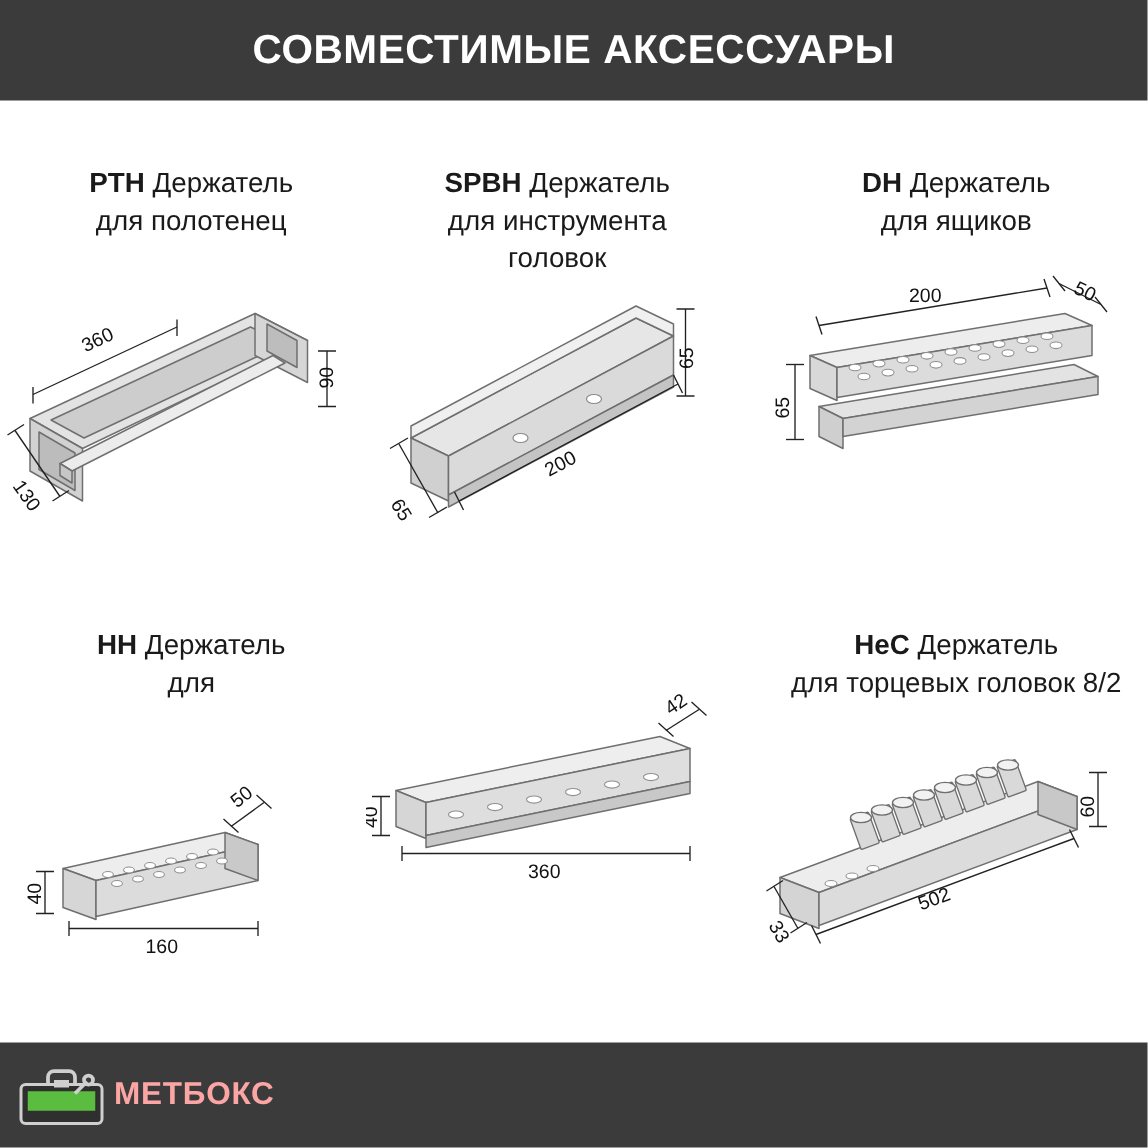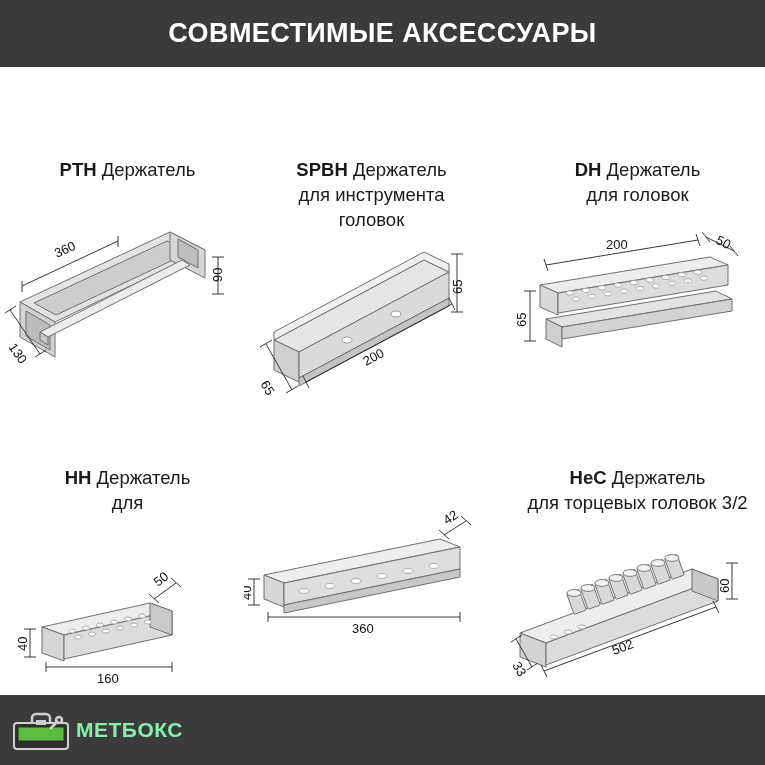--- a/index.html
+++ b/index.html
@@ -45,21 +45,20 @@
   .grid {
     position: absolute;
     left: 0;
     top: 67px;
     width: 765px;
     height: 628px;
   }
   .cell {
     position: absolute;
     width: 255px;
-    margin-top: 48px;
   }
   .cell-title {
     text-align: center;
     font-size: 18.5px;
     line-height: 25px;
     color: #1a1a1a;
     padding: 0 12px;
     box-sizing: border-box;
   }
   .cell-title b {
@@ -103,21 +102,21 @@
     height: 54px;
     display: flex;
     align-items: center;
   }
   .logo-box {
     position: relative;
     width: 62px;
     height: 46px;
   }
   .logo-text {
-    color: #86efac;
+    color: #fca5a5;
     font-size: 21px;
     font-weight: bold;
     letter-spacing: 0.5px;
     margin-left: 4px;
   }
 </style>
 </head>
 <body>
 
 <div class="page">
@@ -125,20 +124,21 @@
   <div class="header">
     <div class="header-title">СОВМЕСТИМЫЕ АКСЕССУАРЫ</div>
   </div>
 
   <div class="grid">
 
     <div class="cell c0 r0">
       <div class="cell-title">
         <b>PTH</b>
         <span>Держатель</span><br>
+        <span>для полотенец</span>
       </div>
       <div class="art">
         <svg width="255" height="190" viewBox="0 0 255 190">
 
           <g stroke="#6f6f6f" stroke-width="1" stroke-linejoin="round">
 
             <polygon points="20,120 170,50 205,68 55,140" fill="#e3e3e3"></polygon>
 
             <polygon points="34,121 167,59 190,70 56,133" fill="#cdcdcd"></polygon>
 
@@ -219,21 +219,21 @@
           </g>
           <text class="dimtxt" x="16" y="152" transform="rotate(58 16 152)">65</text>
         </svg>
       </div>
     </div>
 
     <div class="cell c2 r0">
       <div class="cell-title">
         <b>DH</b>
         <span>Держатель</span><br>
-        <span>для головок</span>
+        <span>для ящиков</span>
       </div>
       <div class="art">
         <svg width="255" height="190" viewBox="0 0 255 190">
           <g stroke="#6f6f6f" stroke-width="1" stroke-linejoin="round">
 
             <polygon points="30,78 200,50 218,58 48,86" fill="#ededed"></polygon>
             <polygon points="30,78 48,86 48,108 30,100" fill="#d8d8d8"></polygon>
             <polygon points="48,86 218,58 218,78 48,106" fill="#dcdcdc"></polygon>
 
             <polygon points="36,112 206,84 222,92 52,120" fill="#e3e3e3"></polygon>
@@ -378,21 +378,21 @@
           </g>
           <text class="dimtxt" x="108" y="168">360</text>
         </svg>
       </div>
     </div>
 
     <div class="cell c2 r1">
       <div class="cell-title">
         <b>HeC</b>
         <span>Держатель</span><br>
-        <span>для торцевых головок 3/2</span>
+        <span>для торцевых головок 8/2</span>
       </div>
       <div class="art">
         <svg width="255" height="190" viewBox="0 0 255 190">
           <g stroke="#6f6f6f" stroke-width="1" stroke-linejoin="round">
 
             <polygon points="10,118 182,54 208,64 36,128" fill="#ededed"></polygon>
             <polygon points="10,118 36,128 36,152 10,142" fill="#d4d4d4"></polygon>
             <polygon points="36,128 208,64 208,86 36,150" fill="#dcdcdc"></polygon>
             <polygon points="182,54 208,64 208,86 182,76" fill="#c8c8c8"></polygon>
           </g>

